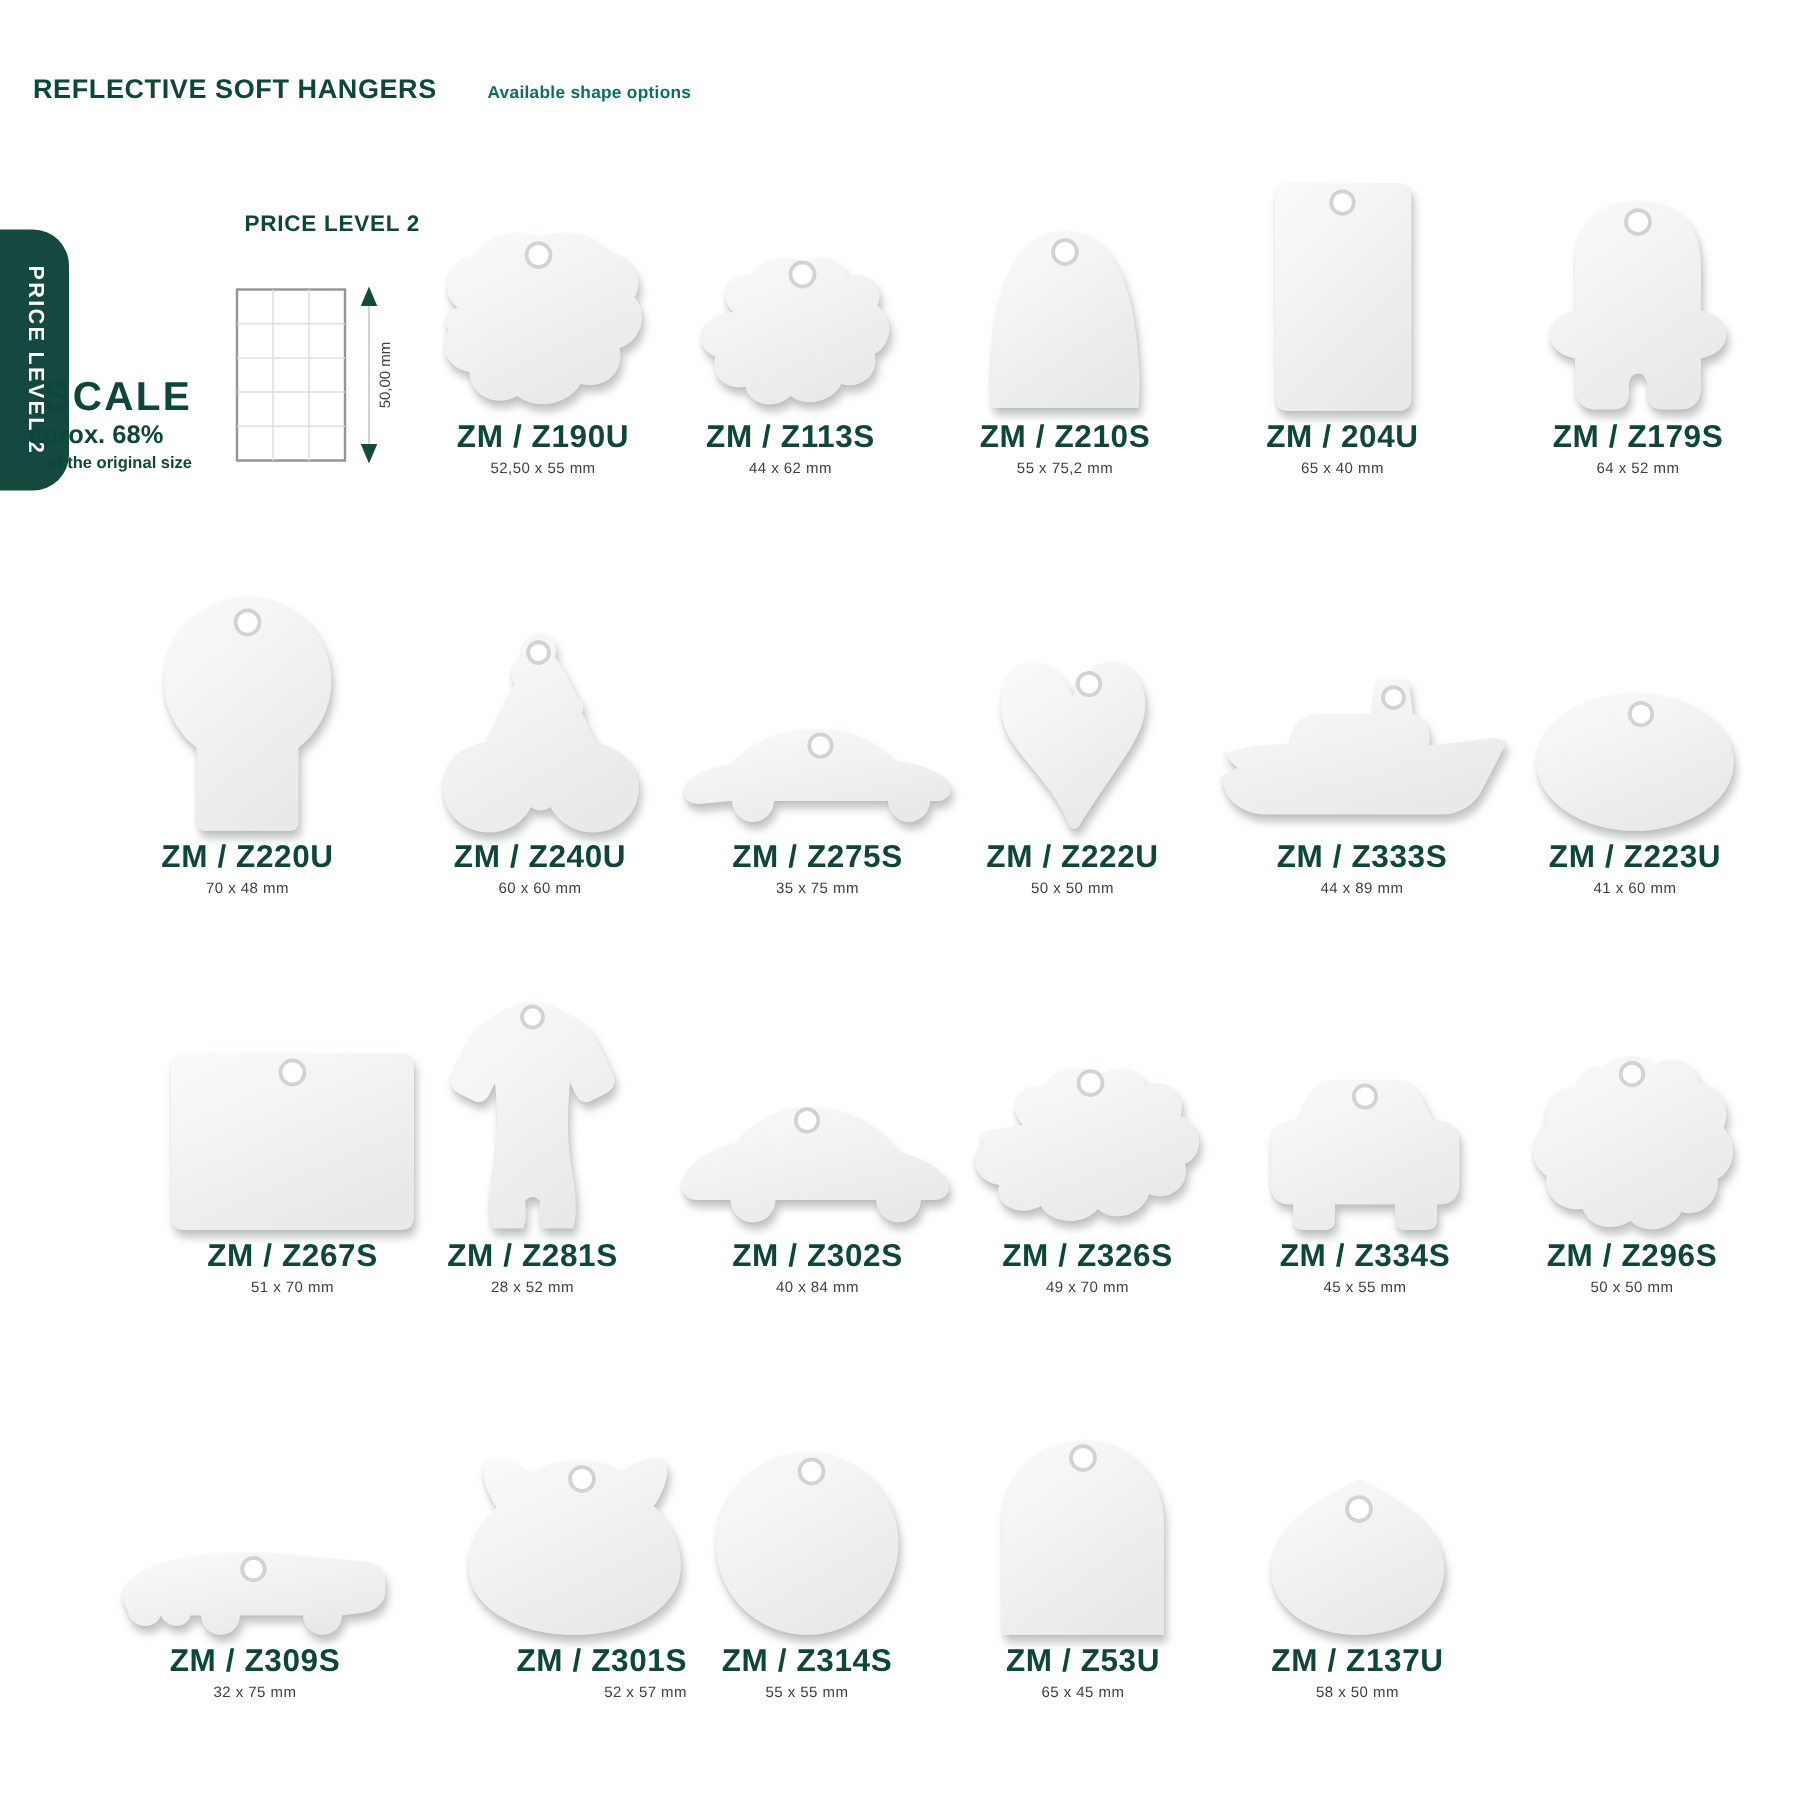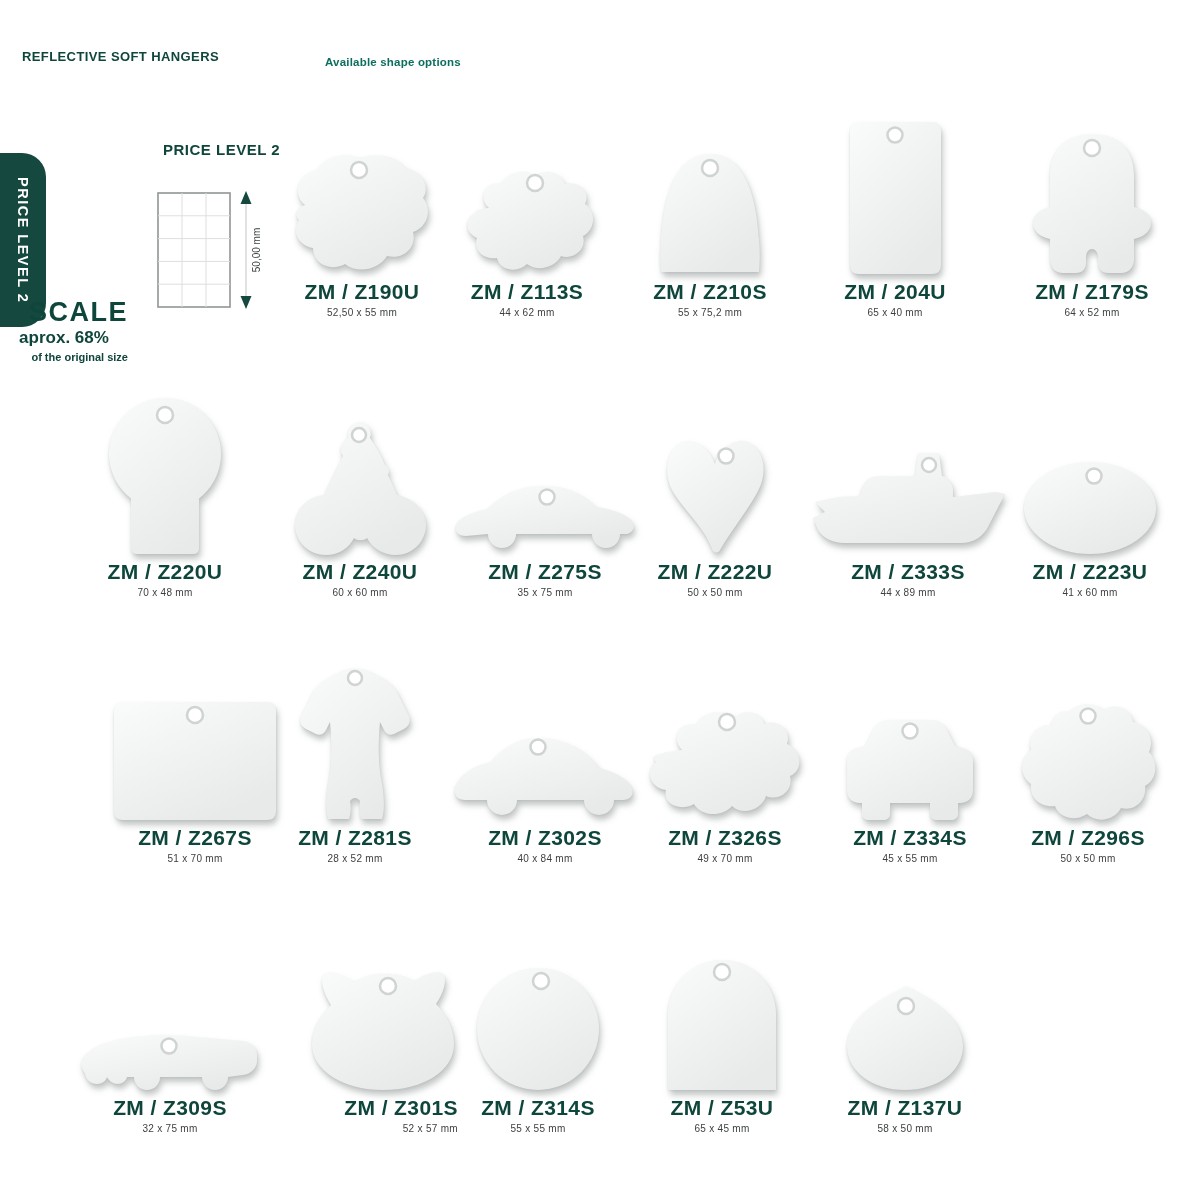--- a/index.html
+++ b/index.html
@@ -1,30 +1,30 @@
 <!DOCTYPE html>
 <html><head>
 <meta charset="utf-8">
 <style>
   html,body{margin:0;padding:0;background:#fff;}
   #canvas{position:relative;width:1200px;height:1200px;background:#ffffff;overflow:hidden;
           font-family:"Liberation Sans",sans-serif;
           --dark-teal:#0f463c; --teal-accent:#0d6e5f; --tab-bg:#15483e;
           --dims-text:#3b403f; --hole-ring:#cfd3d3;}
-  .page-title{position:absolute;left:22px;top:49px;font-size:13px;font-weight:800;
+  .page-title{position:absolute;left:22px;top:49px;font-size:18px;font-weight:800;
               letter-spacing:.4px;color:var(--dark-teal);}
   .page-subtitle{position:absolute;left:325px;top:56px;font-size:11.5px;font-weight:700;
               color:var(--teal-accent);letter-spacing:.2px;}
   .side-tab{position:absolute;left:0;top:153px;width:46px;height:174px;background:var(--tab-bg);
               border-radius:0 24px 24px 0;display:flex;align-items:center;justify-content:center;}
   .side-tab-label{writing-mode:vertical-rl;color:#ffffff;font-size:14.5px;font-weight:700;
               letter-spacing:1.5px;white-space:nowrap;}
   .price-heading{position:absolute;left:163px;top:141px;font-size:15px;font-weight:800;
               letter-spacing:.5px;color:var(--dark-teal);}
-  .scale-block{position:absolute;left:0;top:251px;width:128px;text-align:right;color:var(--dark-teal);margin-top:48px;}
+  .scale-block{position:absolute;left:0;top:251px;width:128px;text-align:right;color:var(--dark-teal);}
   .scale-word{font-size:27px;font-weight:800;letter-spacing:1.5px;line-height:1;}
   .scale-percent{font-size:17px;font-weight:700;margin-top:2px;text-align:center;}
   .scale-note{font-size:11px;font-weight:700;margin-top:3px;}
   .scale-svg{position:absolute;left:156px;top:186px;}
   .gl{stroke:#dcdfdf;stroke-width:1;}
   .card{position:absolute;width:200px;display:flex;flex-direction:column;align-items:center;}
   .shape-box{display:flex;align-items:flex-end;justify-content:center;}
   .shape{filter:drop-shadow(2px 5px 3px rgba(55,65,65,.28)) drop-shadow(0 1px 1px rgba(0,0,0,.08));}
   .code{margin-top:4px;font-size:21px;font-weight:800;letter-spacing:.4px;color:var(--dark-teal);white-space:nowrap;}
   .dims{margin-top:3px;font-size:10px;font-weight:500;color:var(--dims-text);letter-spacing:.3px;white-space:nowrap;}

